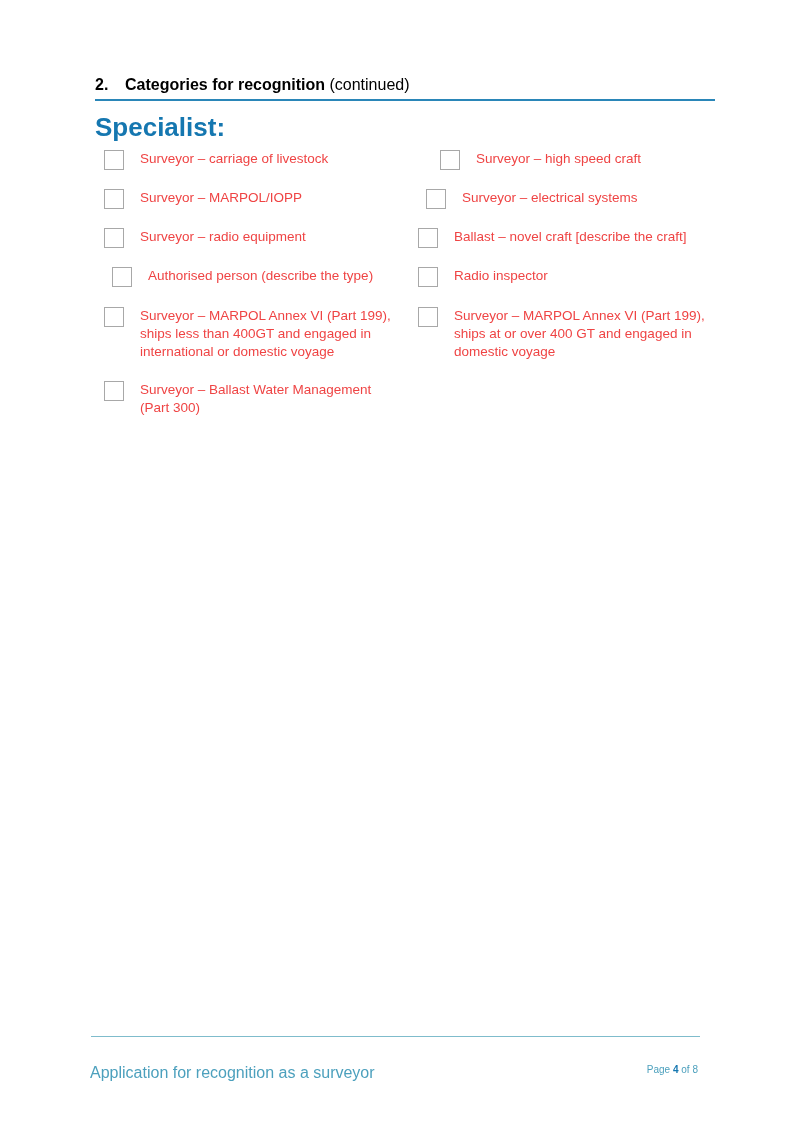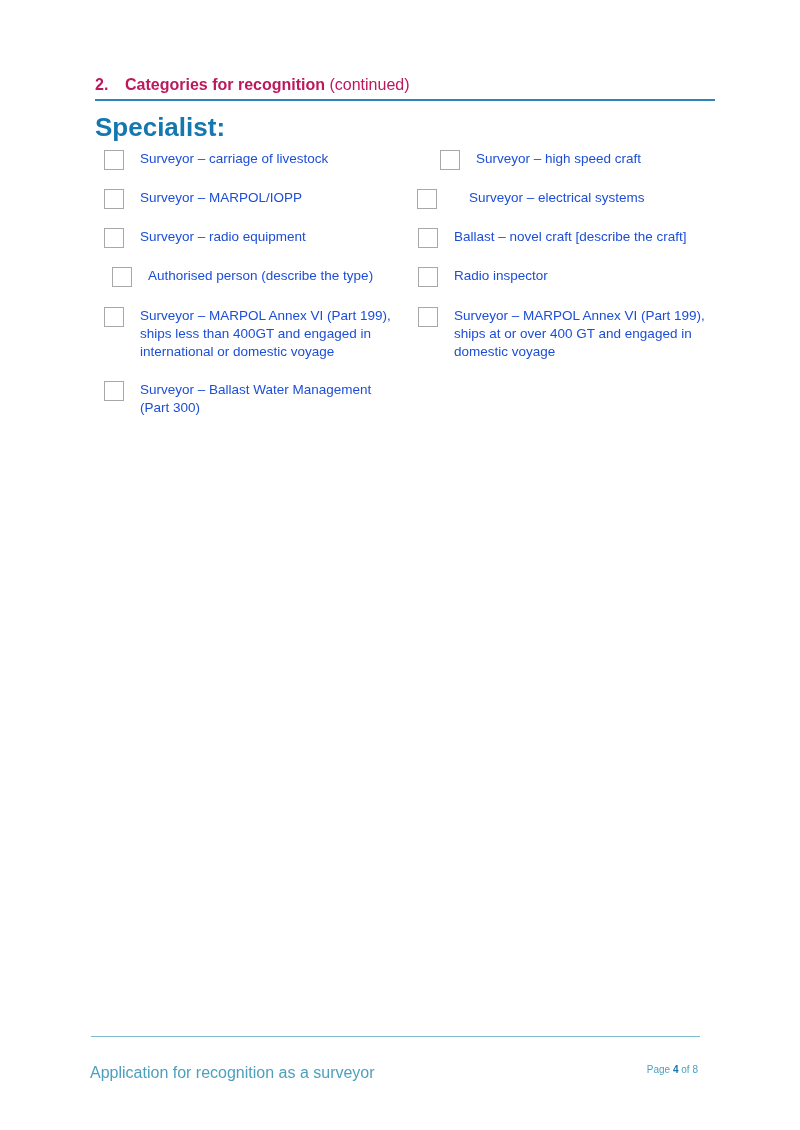--- a/index.html
+++ b/index.html
@@ -13,21 +13,21 @@
       position: relative;
       overflow: hidden;
       font-family: "Liberation Sans", sans-serif;
     }
     .section-heading {
       position: absolute;
       left: 95px;
       top: 74px;
       width: 620px;
       font-size: 16px;
-      color: #be185d;
+      color: #000000;
       line-height: 22px;
     }
     .section-heading .num {
       font-weight: bold;
       display: inline-block;
       width: 30px;
     }
     .section-heading .title {
       font-weight: bold;
     }
@@ -62,21 +62,21 @@
       border: 1px solid #a8a8a8;
       background: #ffffff;
       flex: 0 0 auto;
       margin-top: 0px;
       cursor: pointer;
     }
     .option-label {
       margin-left: 16px;
       font-size: 13.5px;
       line-height: 18px;
-      color: #1d4ed8;
+      color: #ef4444;
       white-space: pre-line;
     }
     .footer-rule {
       position: absolute;
       left: 91px;
       top: 1036px;
       width: 609px;
       height: 0;
       border-top: 1px solid #7fbccc;
     }
@@ -134,21 +134,21 @@
 <div class="option" style="left:104px; top:381px;">
   <div class="checkbox"></div>
   <div class="option-label">Surveyor – Ballast Water Management
 (Part 300)</div>
 </div>
 
 <div class="option" style="left:400px; top:150px;margin-left:40px;">
   <div class="checkbox"></div>
   <div class="option-label">Surveyor – high speed craft</div>
 </div>
-<div class="option" style="left:417px; top:189px;gap:16px;">
+<div class="option" style="left:426px; top:189px;">
   <div class="checkbox"></div>
   <div class="option-label">Surveyor – electrical systems</div>
 </div>
 <div class="option" style="left:418px; top:228px;">
   <div class="checkbox"></div>
   <div class="option-label">Ballast – novel craft [describe the craft]</div>
 </div>
 <div class="option" style="left:418px; top:267px;">
   <div class="checkbox"></div>
   <div class="option-label">Radio inspector</div>

